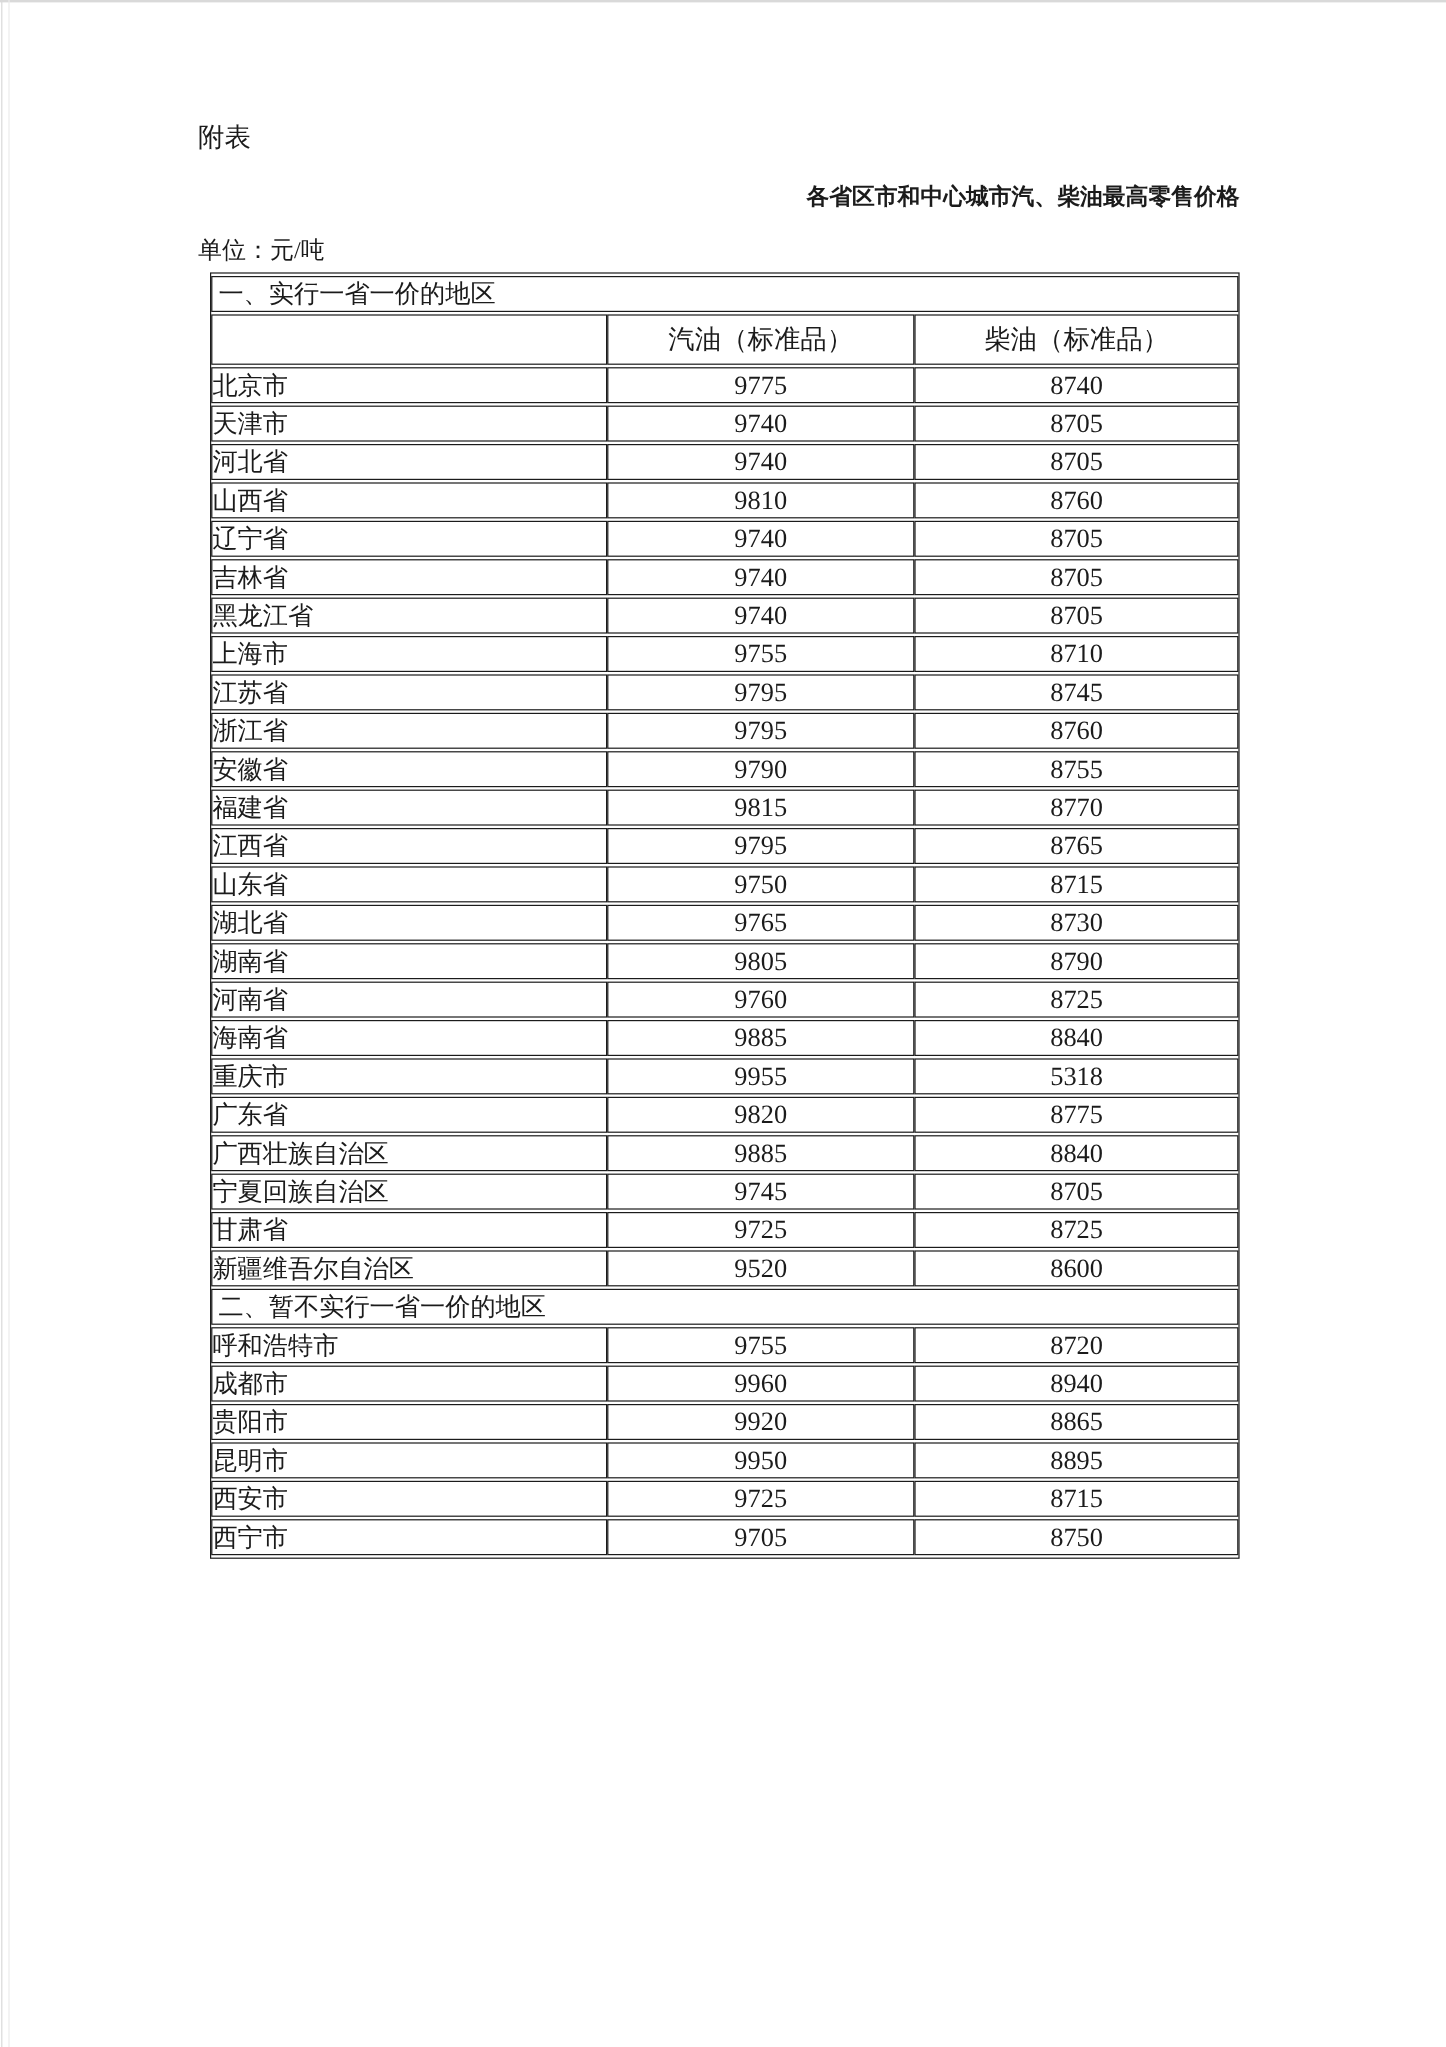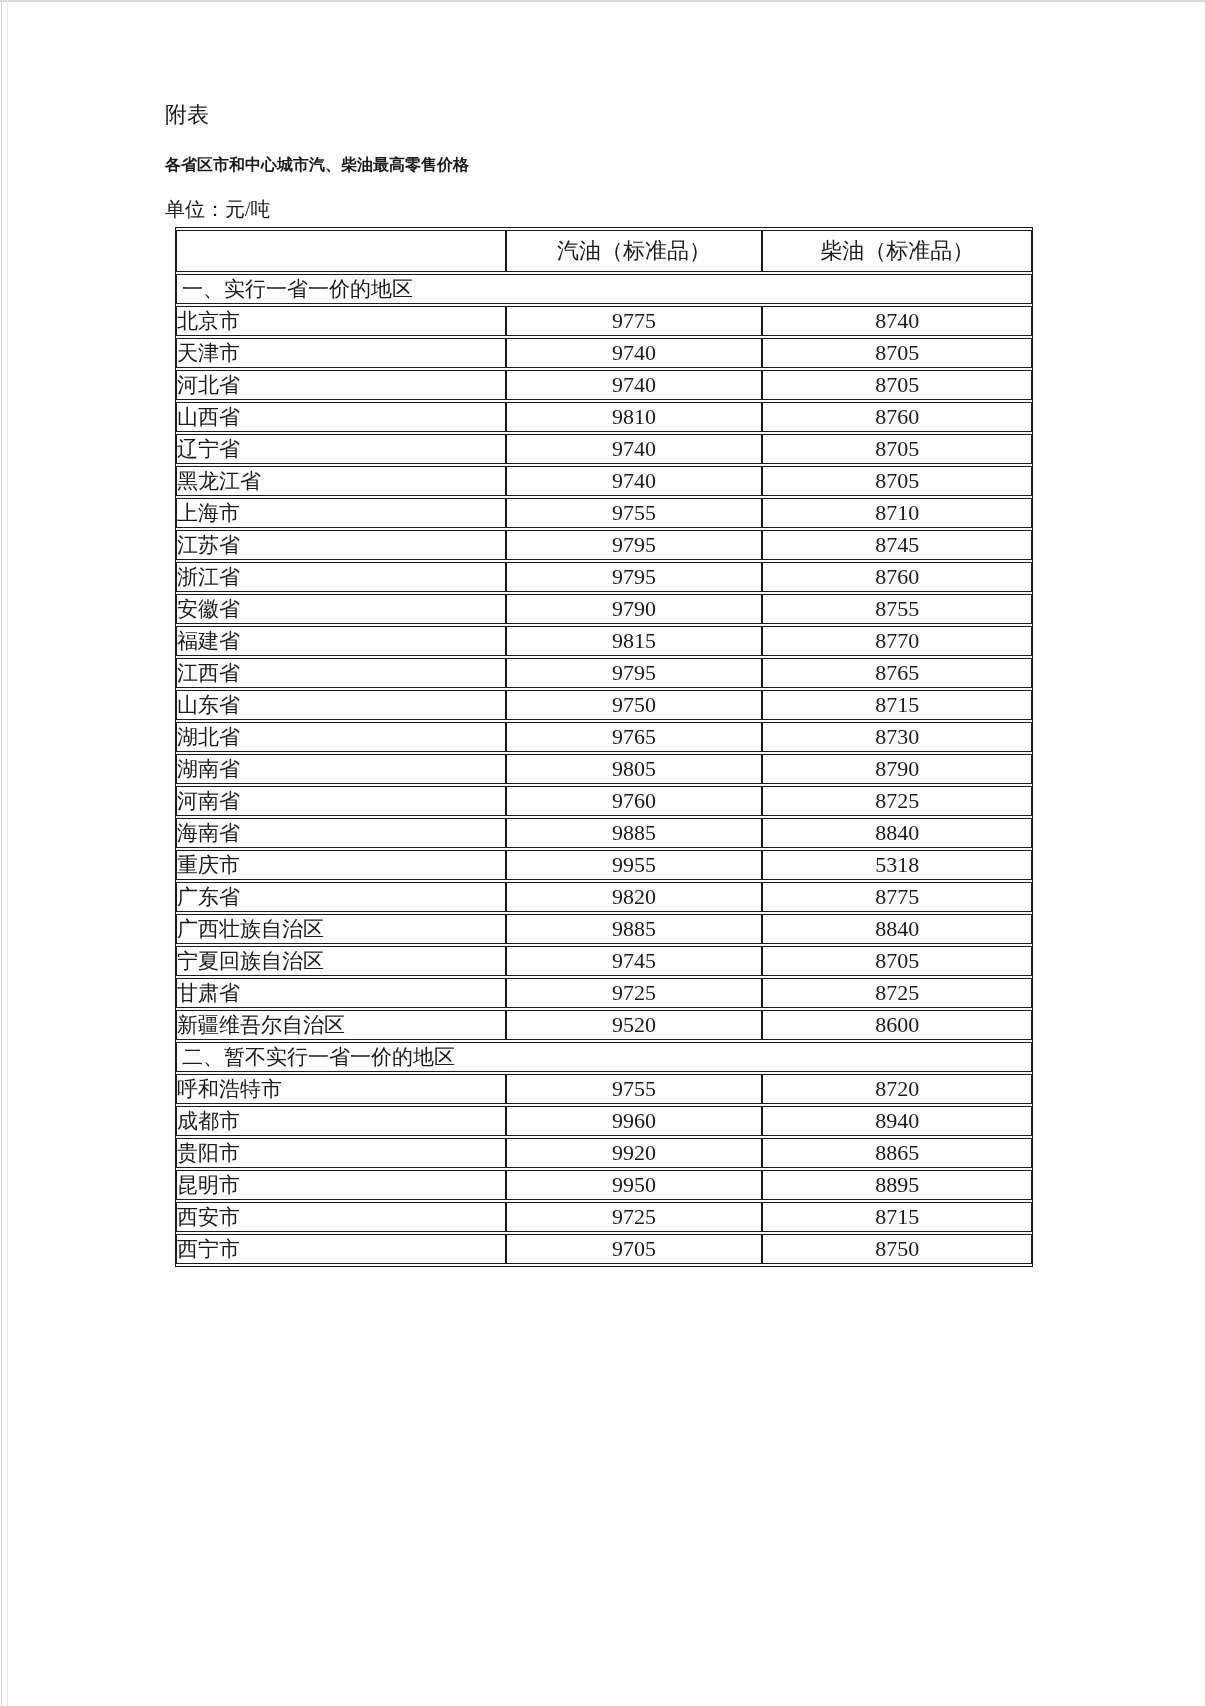--- a/index.html
+++ b/index.html
@@ -27,23 +27,23 @@
     position: absolute;
     left: 165px; top: 100px;
     width: 868px;
   }
   .doc-label {
     font-size: 22px;
     line-height: 30px;
   }
   .doc-title {
     margin-top: 20px;
-    text-align: left;
+    text-align: right;
     font-weight: bold;
-    font-size: 16px;
+    font-size: 19px;
     line-height: 30px;
   }
   .unit-line {
     margin-top: 16px;
     margin-bottom: 5px;
     font-size: 20px;
     line-height: 26px;
     padding-right: 6px;
   }
   table.price-table {
@@ -104,28 +104,28 @@
   <div class="unit-line">单位：元/吨</div>
 
   <table class="price-table">
     <colgroup>
       <col style="width: 38.5%">
       <col style="width: 30.0%">
       <col style="width: 31.5%">
     </colgroup>
     <tbody>
         <tr>
+          <td class="section-cell" colspan="3">一、实行一省一价的地区</td>
+        </tr>
+        <tr>
           <td class="col-head"></td>
           <th class="col-head">汽油（标准品）</th>
           <th class="col-head">柴油（标准品）</th>
         </tr>
         <tr>
-          <td class="section-cell" colspan="3">一、实行一省一价的地区</td>
-        </tr>
-        <tr>
           <td class="region-cell">北京市</td>
           <td class="num-cell">9775</td>
           <td class="num-cell">8740</td>
         </tr>
         <tr>
           <td class="region-cell">天津市</td>
           <td class="num-cell">9740</td>
           <td class="num-cell">8705</td>
         </tr>
         <tr>
@@ -137,20 +137,25 @@
           <td class="region-cell">山西省</td>
           <td class="num-cell">9810</td>
           <td class="num-cell">8760</td>
         </tr>
         <tr>
           <td class="region-cell">辽宁省</td>
           <td class="num-cell">9740</td>
           <td class="num-cell">8705</td>
         </tr>
         <tr>
+          <td class="region-cell">吉林省</td>
+          <td class="num-cell">9740</td>
+          <td class="num-cell">8705</td>
+        </tr>
+        <tr>
           <td class="region-cell">黑龙江省</td>
           <td class="num-cell">9740</td>
           <td class="num-cell">8705</td>
         </tr>
         <tr>
           <td class="region-cell">上海市</td>
           <td class="num-cell">9755</td>
           <td class="num-cell">8710</td>
         </tr>
         <tr>

